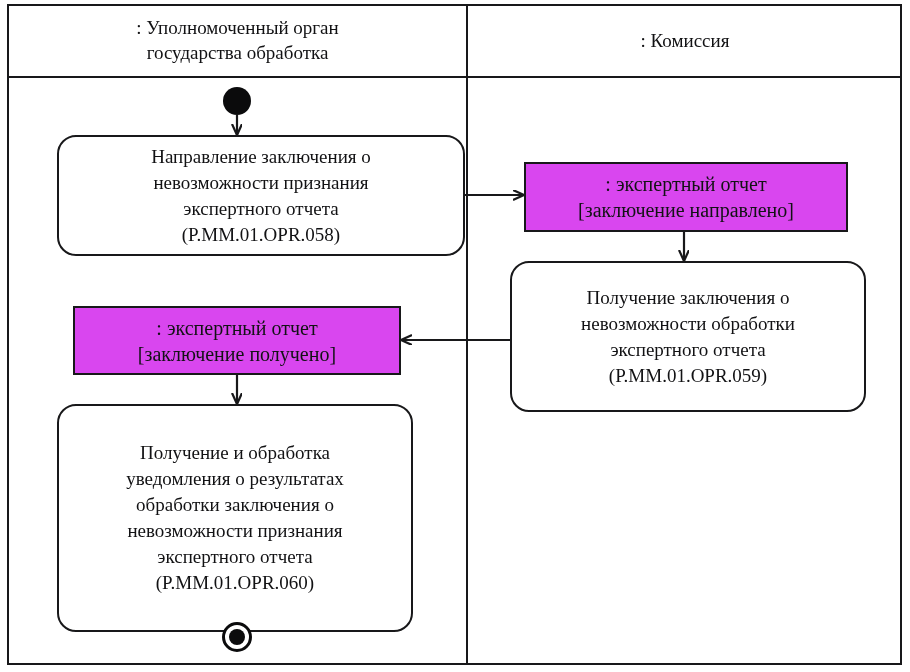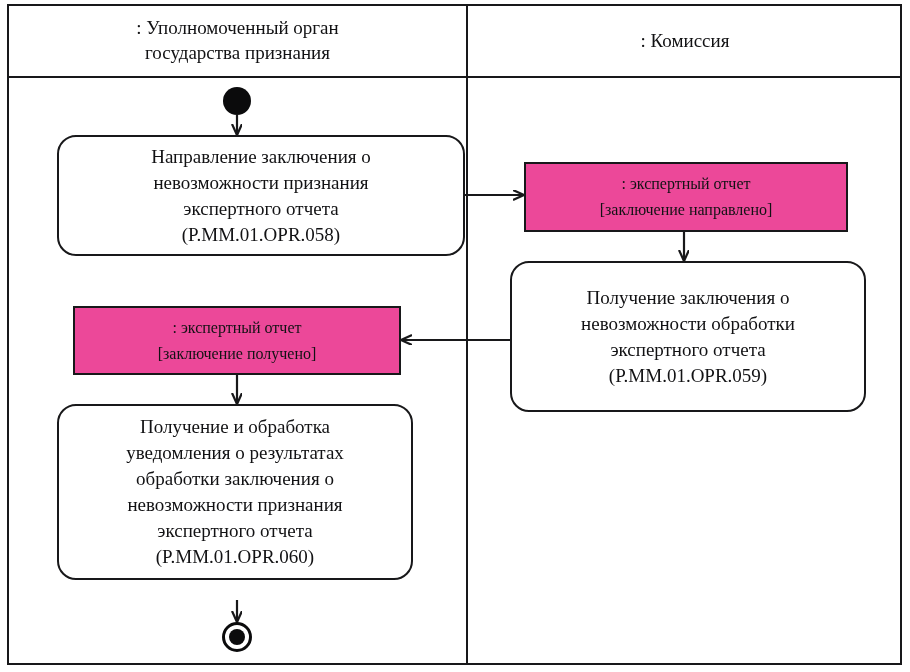--- a/index.html
+++ b/index.html
@@ -68,27 +68,27 @@
     justify-content: center;
     text-align: center;
     font-size: 19px;
     line-height: 26px;
     color: #121214;
     padding: 0 14px;
   }
   .objnode {
     position: absolute;
     border: 2.5px solid #18181a;
-    background: #ec4899;
+    background: #d946ef;
     box-sizing: border-box;
     display: flex;
     align-items: center;
     justify-content: center;
     text-align: center;
-    font-size: 16px;
+    font-size: 20px;
     line-height: 26px;
     color: #121214;
     padding: 0 10px;
   }
   .node-text { display: block; white-space: pre-line; }
 
   .start-node {
     position: absolute;
     width: 28px;
     height: 28px;
@@ -128,21 +128,21 @@
 <body>
 
 <div id="canvas">
 
   <div class="frame"></div>
   <div class="lane-divider"></div>
   <div class="header-sep"></div>
 
   <div class="lane-header left">
     <span class="node-text">: Уполномоченный орган
-государства признания</span>
+государства обработка</span>
   </div>
   <div class="lane-header right">
     <span class="node-text">: Комиссия</span>
   </div>
 
   <svg id="edges" viewBox="0 0 910 672" xmlns="http://www.w3.org/2000/svg">
     <defs>
       <marker id="ah" markerWidth="14" markerHeight="14" refX="11" refY="5" orient="auto" markerUnits="userSpaceOnUse">
         <path d="M0,0 L11,5 L0,10" fill="none" stroke="#18181a" stroke-width="2.2"></path>
       </marker>
@@ -180,21 +180,21 @@
 невозможности обработки
 экспертного отчета
 (P.MM.01.OPR.059)</span>
   </div>
 
   <div class="objnode" style="left:73px; top:306px; width:328px; height:69px;">
     <span class="node-text">: экспертный отчет
 [заключение получено]</span>
   </div>
 
-  <div class="activity" style="left:57px; top:404px; width:356px; height:176px;">
+  <div class="activity" style="left:57px; top:404px; width:356px; height:228px;">
     <span class="node-text">Получение и обработка
 уведомления о результатах
 обработки заключения о
 невозможности признания
 экспертного отчета
 (P.MM.01.OPR.060)</span>
   </div>
 
   <div class="end-node" style="left:222px; top:622px;"></div>
 

